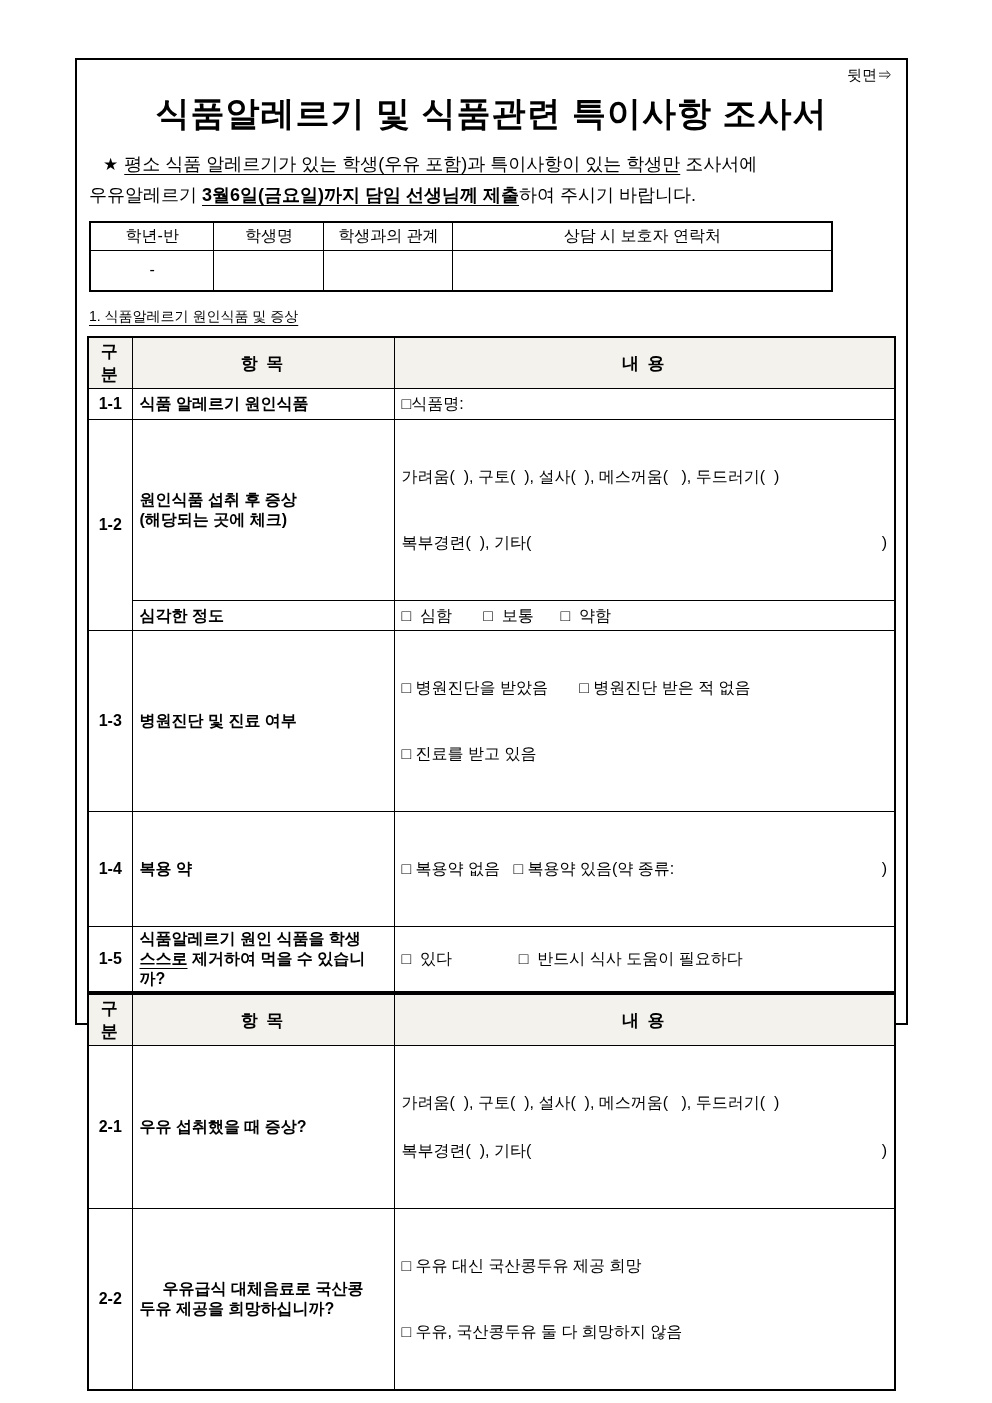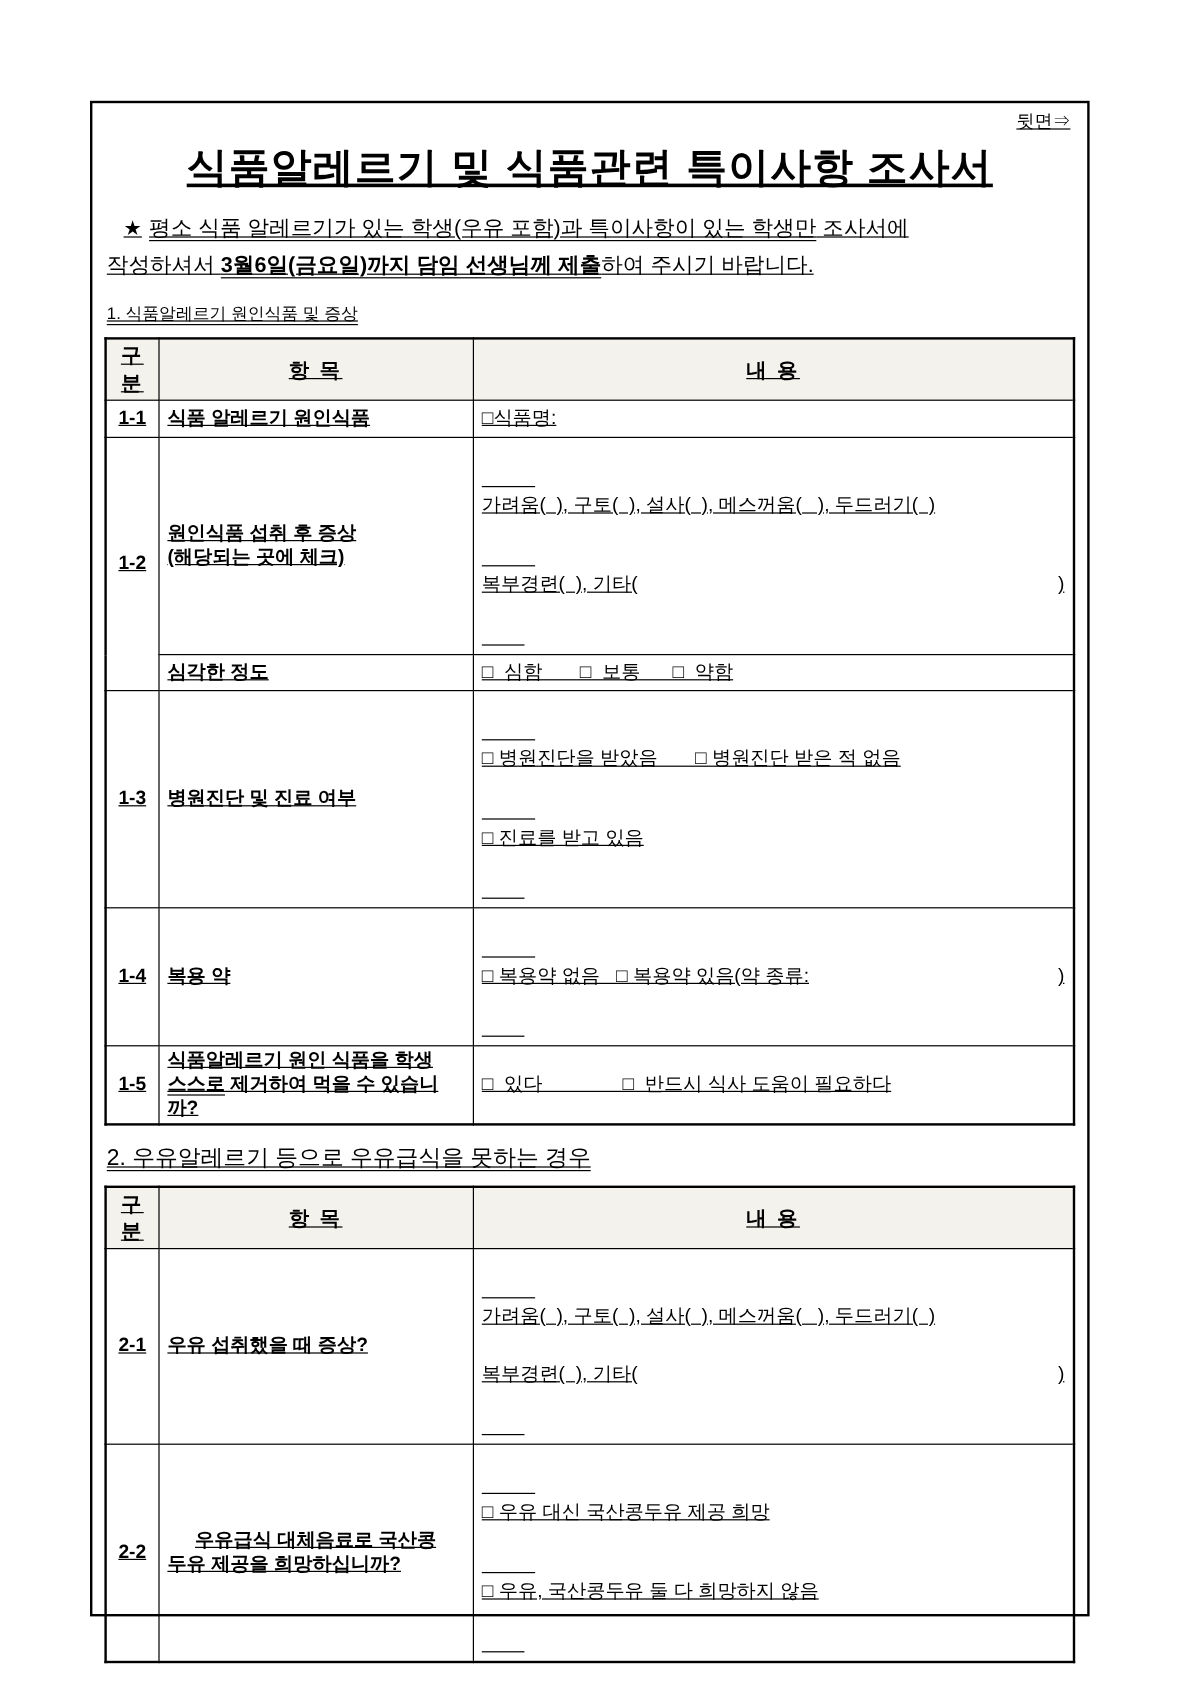--- a/index.html
+++ b/index.html
@@ -5,26 +5,25 @@
   * { box-sizing: border-box; margin: 0; padding: 0; }
   html, body { width: 992px; background: #ffffff; }
   body {
     font-family: "Liberation Sans", sans-serif;
     color: #000;
     position: relative;
     height: 1403px;
   }
   .sheet {
     position: absolute;
-    left: 75px; top: 84px;
-    width: 833px; height: 1263px;
+    left: 75px; top: 58px;
+    width: 833px; height: 967px;
     border: 2px solid #000;
     padding: 6px 10px 4px 10px;
     background: #fff;
-    text-decoration: underline;
   }
   .back-note { text-align: right; font-size: 15px; padding-right: 4px; }
   .title {
     text-align: center;
     font-size: 34px;
     font-weight: bold;
     letter-spacing: 1px;
     margin-top: 6px;
   }
   .intro {
@@ -72,22 +71,40 @@
 </head>
 <body>
 
 <div class="sheet">
 
   <div class="back-note">뒷면⇒</div>
 
   <h1 class="title">식품알레르기 및 식품관련 특이사항 조사서</h1>
 
   <div class="intro"><span class="star">★</span><span class="u">평소 식품 알레르기가 있는 학생(우유 포함)과 특이사항이 있는 학생만</span><span> 조사서에</span>
-<span>작성하셔서 </span><span class="bu">3월6일(금요일)까지 담임 선생님께 제출</span><span>하여 주시기 바랍니다.</span></div>
-
+<span>우유알레르기 </span><span class="bu">3월6일(금요일)까지 담임 선생님께 제출</span><span>하여 주시기 바랍니다.</span></div>
+
+  <table class="info-table">
+    <thead>
+      <tr>
+        <th style="width:16.7%">학년-반</th>
+        <th style="width:14.8%">학생명</th>
+        <th style="width:17.4%">학생과의 관계</th>
+        <th>상담 시 보호자 연락처</th>
+      </tr>
+    </thead>
+    <tbody>
+      <tr>
+        <td>-</td>
+        <td></td>
+        <td></td>
+        <td></td>
+      </tr>
+    </tbody>
+  </table>
 
   <div class="sec-title">1. 식품알레르기 원인식품 및 증상</div>
 
   <table class="q-table" id="t1">
     <thead>
       <tr>
         <th class="col-no">구분</th>
         <th class="col-item">항 목</th>
         <th>내 용</th>
       </tr>
@@ -138,21 +155,20 @@
         <td class="no">1-5</td>
         <td class="item">
           <div>식품알레르기 원인 식품을 학생</div>
           <div><span class="u">스스로</span><span> 제거하여 먹을 수 있습니까?</span></div>
         </td>
         <td class="content">□  있다               □  반드시 식사 도움이 필요하다</td>
       </tr>
     </tbody>
   </table>
 
-  <div class="sec-title big">2. 우유알레르기 등으로 우유급식을 못하는 경우</div>
 
   <table class="q-table" id="t2">
     <thead>
       <tr>
         <th class="col-no">구분</th>
         <th class="col-item">항 목</th>
         <th>내 용</th>
       </tr>
     </thead>
     <tbody>

